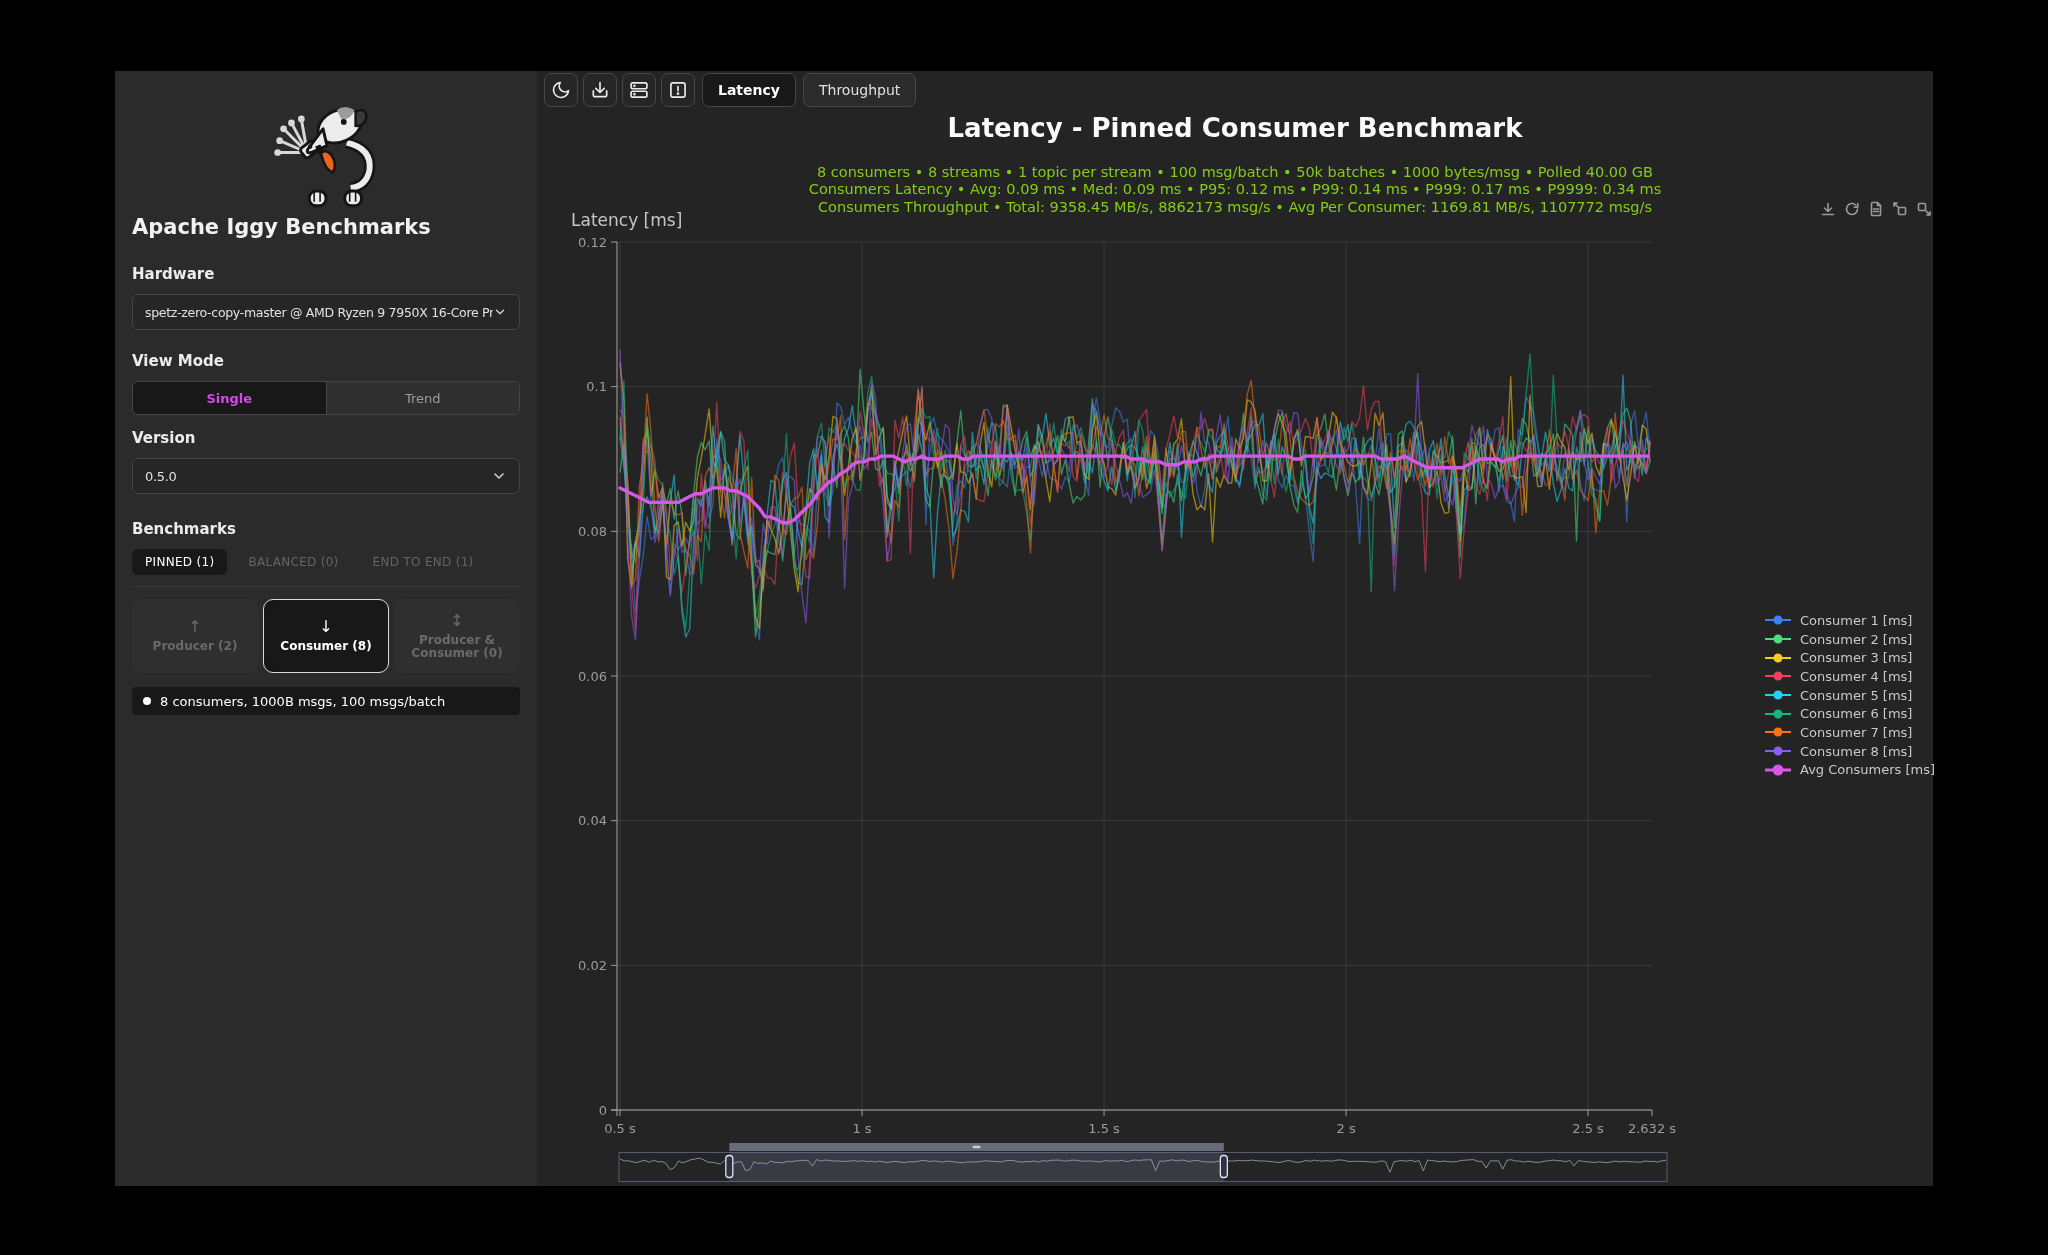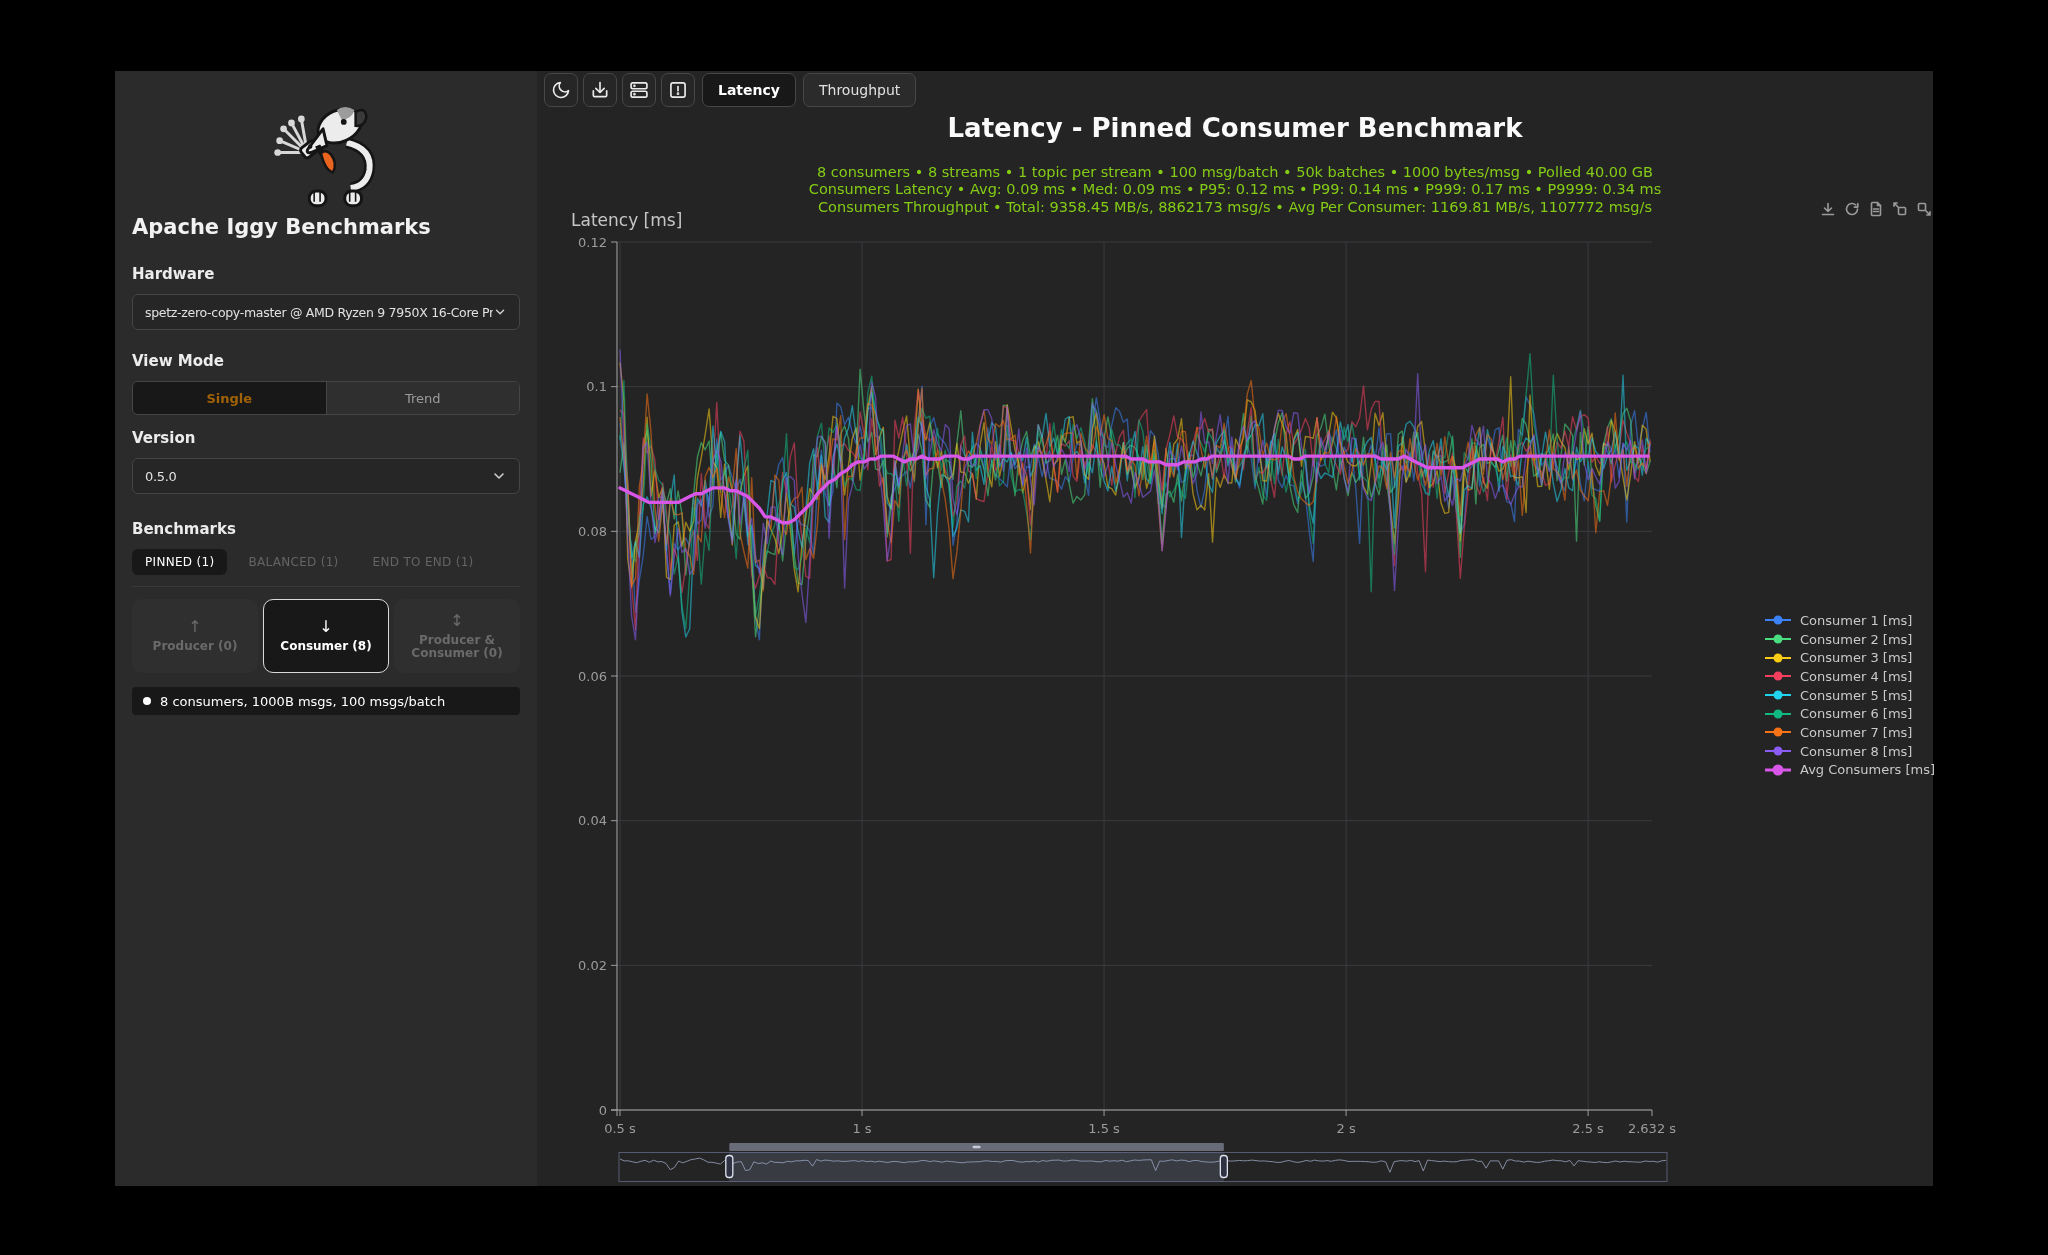--- a/index.html
+++ b/index.html
@@ -10,21 +10,21 @@
   .logo{display:block;margin:0 auto 6px auto;}
   .sb-title{text-align:left;font-size:21px;font-weight:bold;margin:6px 0 26px 0;color:#f2f2f2;}
   .sb-label{font-size:15px;font-weight:bold;margin:0 0 11px 0;color:#ececec;}
   .sb-gap{height:22px;}
   .select{height:36px;border:1px solid #454545;border-radius:6px;background:#262626;display:flex;align-items:center;
     justify-content:space-between;padding:0 12px;box-sizing:border-box;cursor:pointer;}
   .select .val{font-size:12.5px;letter-spacing:-0.3px;color:#e2e2e2;white-space:nowrap;overflow:hidden;}
   .segmented{display:flex;border:1px solid #454545;border-radius:6px;overflow:hidden;height:32px;}
   .seg{flex:1;display:flex;align-items:center;justify-content:center;font-size:13px;color:#9a9a9a;background:#2f2f2f;cursor:pointer;}
   .seg + .seg{border-left:1px solid #454545;}
-  .seg.active{background:#181818;color:#a16207;font-weight:bold;}
+  .seg.active{background:#181818;color:#d946ef;font-weight:bold;}
   .btabs{display:flex;gap:8px;align-items:center;}
   .btab{padding:6px 13px;border-radius:6px;font-size:12px;font-weight:normal;color:#646464;letter-spacing:.3px;cursor:pointer;white-space:nowrap;}
   .btab.active{background:#181818;color:#fff;}
   .divider{border-bottom:1px solid #3a3a3a;margin:11px 0 12px 0;}
   .cards{display:flex;gap:5px;}
   .card{flex:1;height:74px;border:1.5px solid transparent;border-radius:10px;background:#2f2f2f;display:flex;flex-direction:column;
     align-items:center;justify-content:center;gap:5px;font-size:12px;font-weight:bold;color:#6a6a6a;text-align:center;cursor:pointer;
     padding:0 6px;box-sizing:border-box;line-height:13px;}
   .card .glyph{font-size:16px;line-height:16px;font-weight:normal;}
   .card.active{background:#181818;border-color:#d9d9d9;color:#fff;}
@@ -108,28 +108,28 @@
       <span class="val" style="font-size:13px">0.5.0</span>
       <svg width="16" height="16" viewBox="0 0 24 24" fill="none" stroke="#cfcfcf" stroke-width="2.4" stroke-linecap="round" stroke-linejoin="round">
           <polyline points="6 9 12 15 18 9"></polyline>
         </svg>
     </div>
 
     <div class="sb-gap" style="height:26px"></div>
     <div class="sb-label">Benchmarks</div>
     <div class="btabs">
       <div class="btab active">PINNED (1)</div>
-      <div class="btab">BALANCED (1)</div>
+      <div class="btab">BALANCED (0)</div>
       <div class="btab">END TO END (1)</div>
     </div>
     <div class="divider"></div>
     <div class="cards">
       <div class="card">
         <span class="glyph">↑</span>
-        <span>Producer (0)</span>
+        <span>Producer (2)</span>
       </div>
       <div class="card active">
         <span class="glyph">↓</span>
         <span>Consumer (8)</span>
       </div>
       <div class="card">
         <span class="glyph">↕</span>
         <span>Producer &amp; Consumer (0)</span>
       </div>
     </div>

